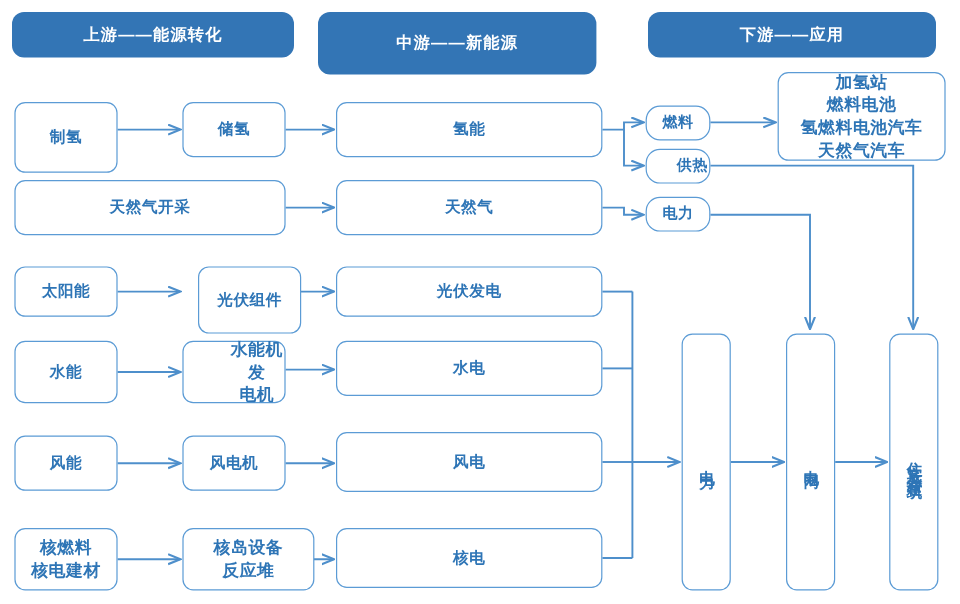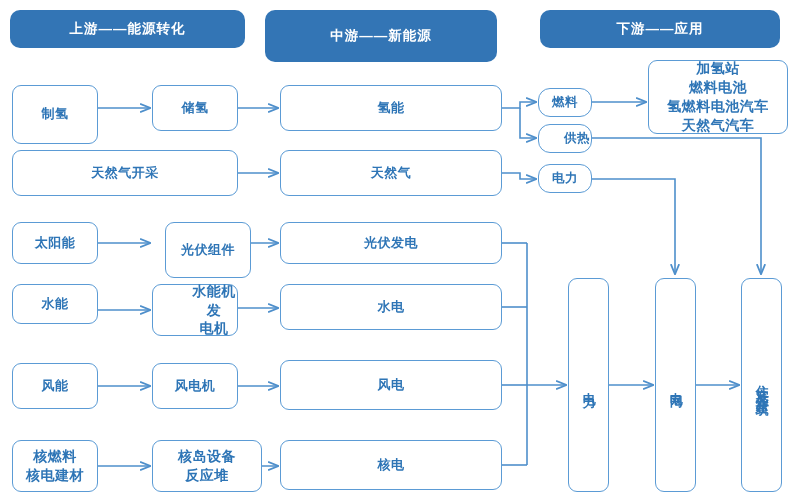--- a/index.html
+++ b/index.html
@@ -138,21 +138,21 @@
   <div class="node" style="left:152px; top:85px; width:86px; height:46px;">储氢</div>
   <div class="node" style="left:280px; top:85px; width:222px; height:46px;">氢能</div>
 
   <div class="node" style="left:12px; top:150px; width:226px; height:46px;">天然气开采</div>
   <div class="node" style="left:280px; top:150px; width:222px; height:46px;">天然气</div>
 
   <div class="node" style="left:12px; top:222px; width:86px; height:42px;">太阳能</div>
   <div class="node" style="left:165px; top:222px; width:86px; height:56px;">光伏组件</div>
   <div class="node" style="left:280px; top:222px; width:222px; height:42px;">光伏发电</div>
 
-  <div class="node" style="left:12px; top:284px; width:86px; height:40px;">水能</div>
+  <div class="node" style="left:12px; top:284px; width:86px; height:52px;">水能</div>
   <div class="node multiline" style="left:152px; top:284px; width:86px; height:52px;padding-left:38px;">水能机发
 电机</div>
   <div class="node" style="left:12px; top:363px; width:86px; height:46px;">风能</div>
 
   <div class="node" style="left:280px; top:284px; width:222px; height:46px;">水电</div>
   <div class="node" style="left:152px; top:363px; width:86px; height:46px;">风电机</div>
   <div class="node" style="left:280px; top:360px; width:222px; height:50px;">风电</div>
 
   <div class="node multiline" style="left:12px; top:440px; width:86px; height:52px;">核燃料
 核电建材</div>

